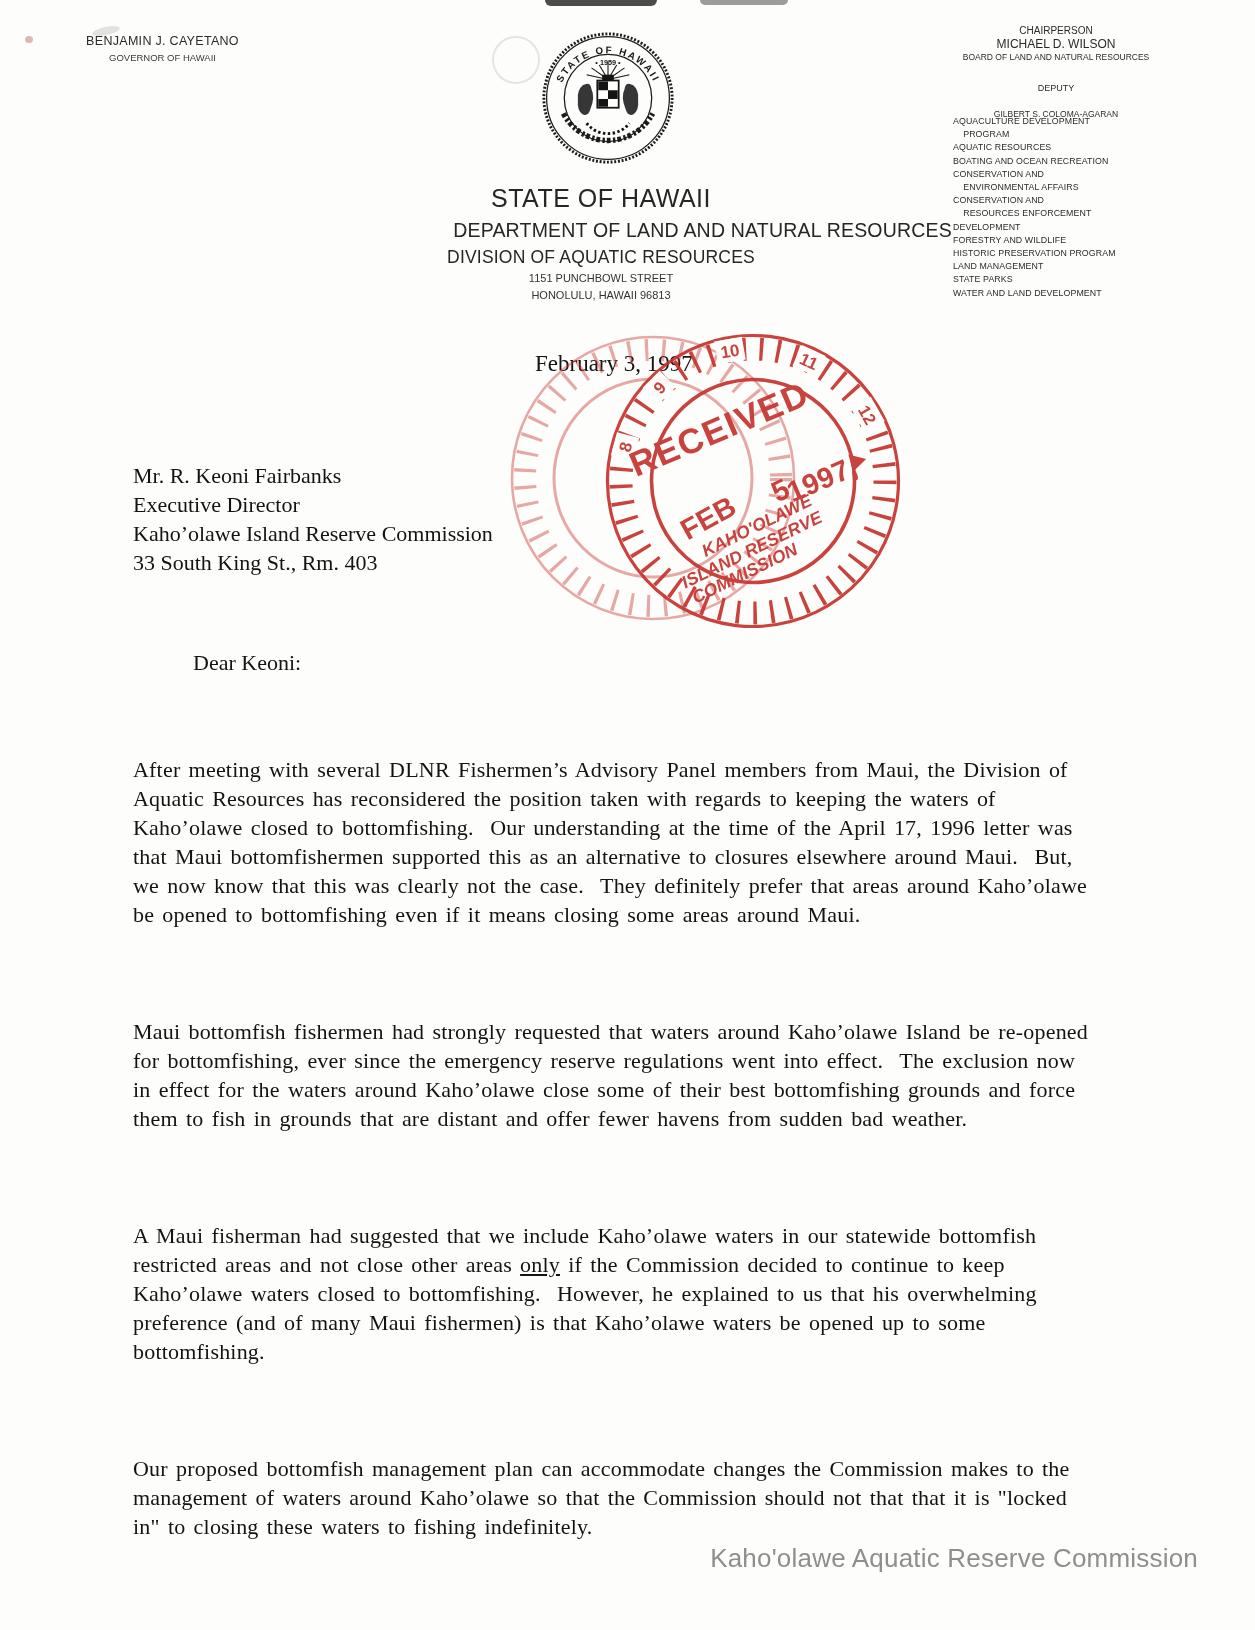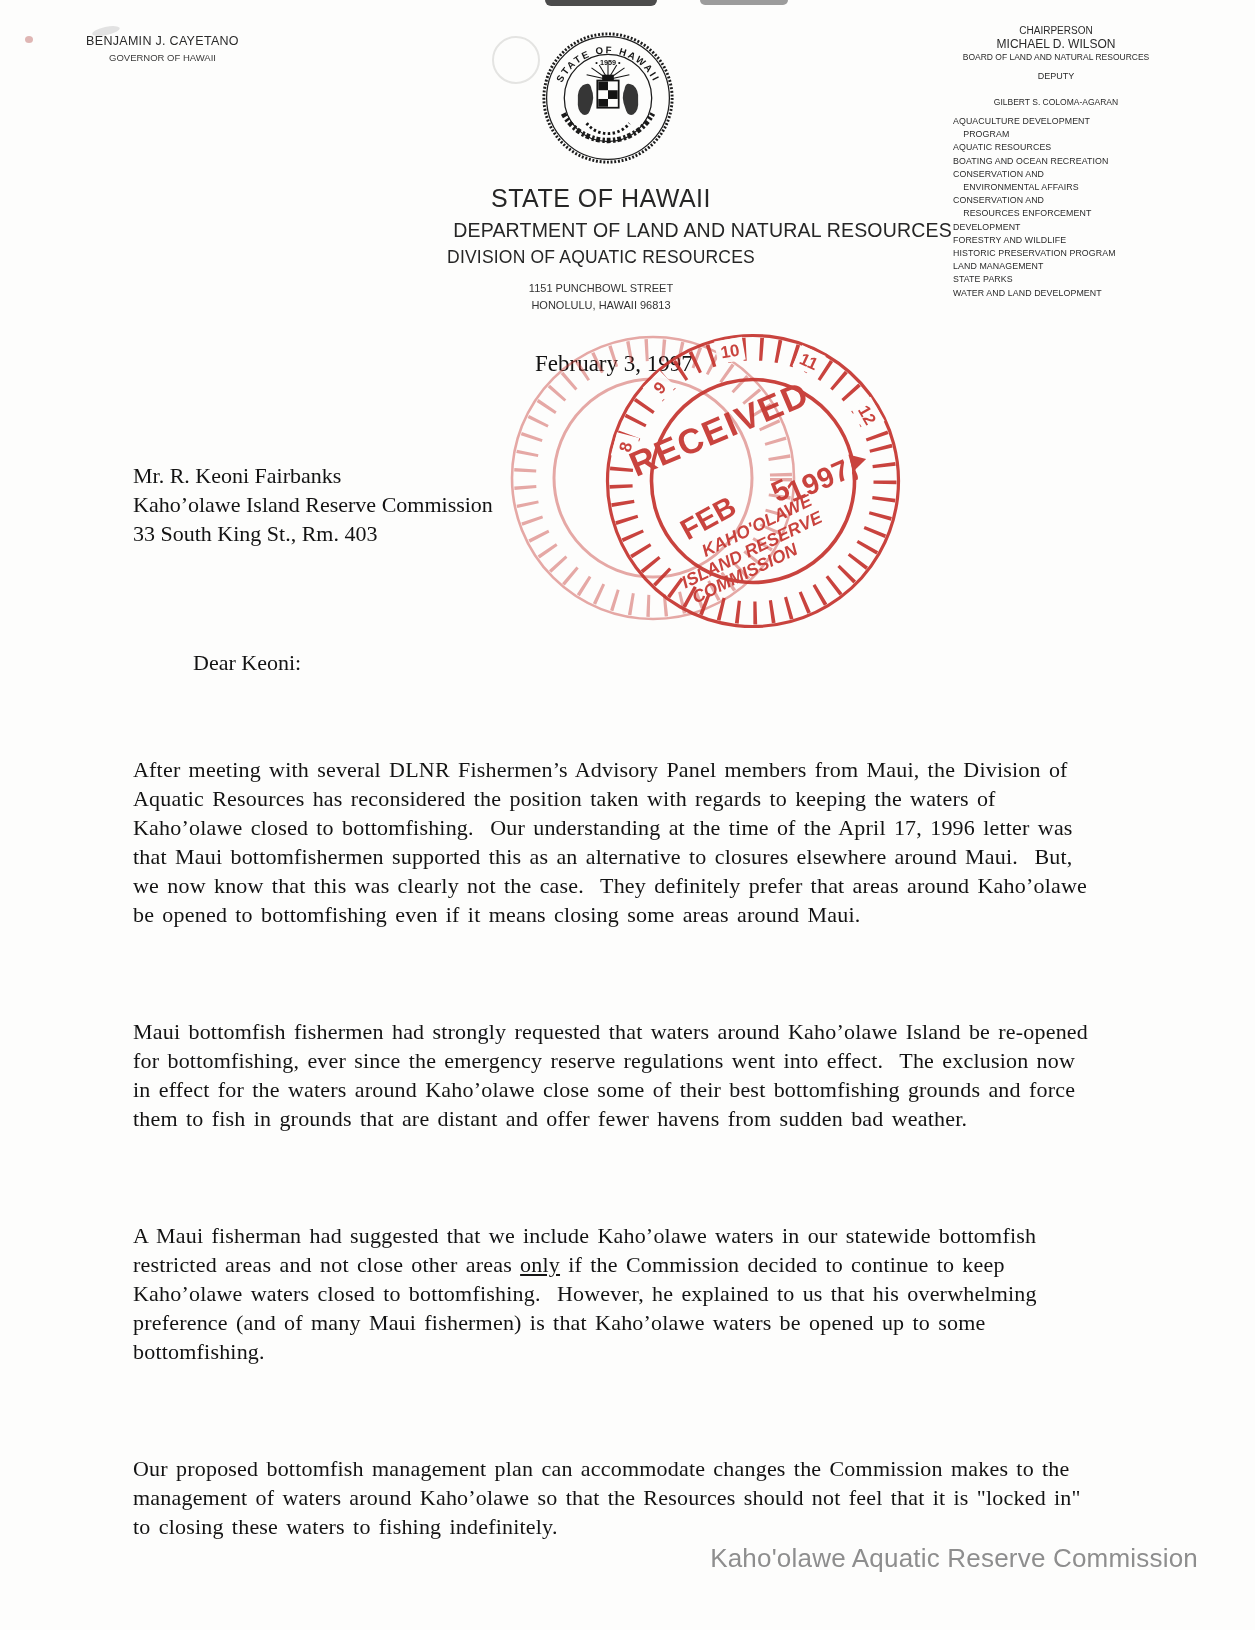--- a/index.html
+++ b/index.html
@@ -10,27 +10,27 @@
   }
   
   .gov-block{position:absolute;left:50px;top:32px;width:225px;text-align:center;line-height:1.5;}
   .gov-name{font-size:12.5px;letter-spacing:.3px;color:#2a2a2a;}
   .gov-title{font-size:9.5px;color:#3a3a3a;}
   .seal-wrap{position:absolute;left:540px;top:30px;width:136px;height:136px;}
   .hole-punch{position:absolute;left:492px;top:36px;width:44px;height:44px;border:2.5px solid #e4e4e2;border-radius:50%;}
   .agency-block{position:absolute;left:250px;top:184px;width:702px;text-align:center;color:#262626;}
   .agency-l1{font-size:25px;letter-spacing:.5px;margin-bottom:6px;}
   .agency-l2{font-size:19.5px;letter-spacing:.2px;margin-bottom:5px;text-align:right;}
-  .agency-l3{font-size:17.5px;letter-spacing:.2px;margin-bottom:12px;}
+  .agency-l3{font-size:17.5px;letter-spacing:.2px;margin-bottom:2px;}
   .agency-addr{font-size:11px;line-height:1.55;color:#333;}
   .chair-block{position:absolute;left:930px;top:25px;width:252px;text-align:center;color:#2a2a2a;}
   .chair-label{font-size:10px;}
   .chair-name{font-size:12px;margin:1px 0;}
   .chair-org{font-size:8.5px;}
-  .deputy-label{font-size:9px;margin-top:9px;}
+  .deputy-label{font-size:9px;margin-top:21px;}
   .deputy-name{font-size:8.5px;margin-top:16px;}
   .programs{position:absolute;left:953px;top:115px;width:260px;color:#2a2a2a;}
   .program-line{font-size:8.8px;line-height:13.2px;white-space:pre;letter-spacing:.1px;}
   
   .serif{font-family:"Liberation Serif",serif;color:#131313;}
   .date-line{position:absolute;left:535px;top:351px;font-size:23px;}
   .recipient{position:absolute;left:133px;top:461px;font-size:22px;line-height:29px;}
   .recipient div{white-space:pre;}
   .salutation{position:absolute;left:150px;top:650px;font-size:22px;margin-left:43px;}
   .body-text{position:absolute;left:133px;top:697px;width:958px;font-size:22px;line-height:29px;
@@ -194,31 +194,32 @@
           <text x="216" y="244" transform="rotate(-11 216 238)">COMMISSION</text>
         </g>
       </g>
     </svg>
   </div>
 
   <div class="recipient serif">
 
       <div>Mr. R. Keoni Fairbanks</div>
 
+      <div>Executive Director</div>
 
       <div>Kaho’olawe Island Reserve Commission</div>
 
       <div>33 South King St., Rm. 403</div>
 
     </div>
 
   <div class="salutation serif">Dear Keoni:</div>
 
   <div class="body-text serif">
     <p>After meeting with several DLNR Fishermen’s Advisory Panel members from Maui, the Division of Aquatic Resources has reconsidered the position taken with regards to keeping the waters of Kaho’olawe closed to bottomfishing.  Our understanding at the time of the April 17, 1996 letter was that Maui bottomfishermen supported this as an alternative to closures elsewhere around Maui.  But, we now know that this was clearly not the case.  They definitely prefer that areas around Kaho’olawe be opened to bottomfishing even if it means closing some areas around Maui.</p>
     <p>Maui bottomfish fishermen had strongly requested that waters around Kaho’olawe Island be re-opened for bottomfishing, ever since the emergency reserve regulations went into effect.  The exclusion now in effect for the waters around Kaho’olawe close some of their best bottomfishing grounds and force them to fish in grounds that are distant and offer fewer havens from sudden bad weather.</p>
     <p><span>A Maui fisherman had suggested that we include Kaho’olawe waters in our statewide bottomfish restricted areas and not close other areas </span><span class="u">only</span><span> if the Commission decided to continue to keep Kaho’olawe waters closed to bottomfishing.  However, he explained to us that his overwhelming preference (and of many Maui fishermen) is that Kaho’olawe waters be opened up to some bottomfishing.</span></p>
-    <p>Our proposed bottomfish management plan can accommodate changes the Commission makes to the management of waters around Kaho’olawe so that the Resources should not feel that it is "locked in" to closing these waters to fishing indefinitely.</p>
+    <p>Our proposed bottomfish management plan can accommodate changes the Commission makes to the management of waters around Kaho’olawe so that the Commission should not that that it is "locked in" to closing these waters to fishing indefinitely.</p>
   </div>
 
   <div class="footer-watermark">Kaho'olawe Aquatic Reserve Commission</div>
 
 </div>
 
 </body></html>

